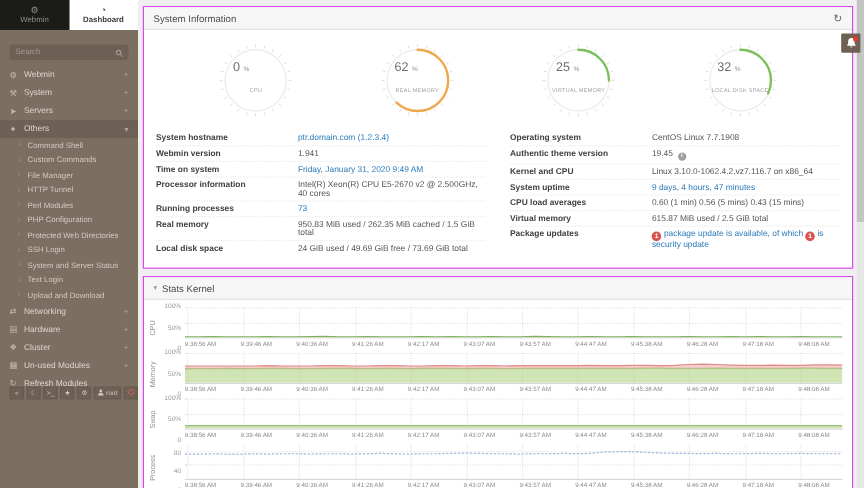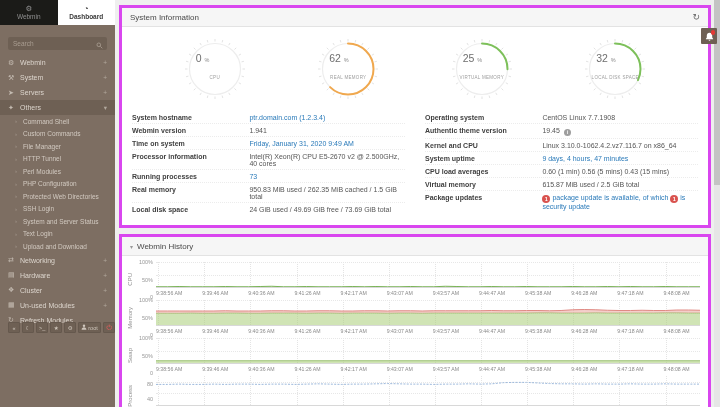--- a/index.html
+++ b/index.html
@@ -26,21 +26,21 @@
   .s-item{display:flex;align-items:center;height:12.5px;padding:0 8px 0 15px;font-size:6.5px;color:#d2cac1;cursor:pointer}
   .s-item .sb{width:8px;font-size:6px;color:#a89d92}
   .f-bar{position:absolute;top:322px;left:8px;display:flex;gap:2px}
   .f-btn{height:11px;min-width:12px;background:#6e6054;border:1px solid #65584d;border-radius:1px;display:flex;align-items:center;justify-content:center;font-size:5.5px;color:#cfc6bc;gap:1px;padding:0 2px;cursor:pointer}
   .f-btn.logout{color:#e25d5d}
 
   
   .main{position:absolute;left:115px;top:0;width:605px;height:407px;background:#efefef;padding:5px 9px 0 4px}
   .scrollbar{position:absolute;right:0;top:0;width:6px;height:407px;background:#e6e6e6;z-index:4}
   .scrollbar .thumb{position:absolute;top:0;left:0;width:6px;height:185px;background:#c4c4c4;cursor:pointer}
-  .panel{background:#fff;border:3px solid #d946ef}
+  .panel{background:#fff;border:1px solid #d946ef}
   .p-header{height:19px;display:flex;align-items:center;padding:0 8px;background:#f6f6f6;border-bottom:1px solid #e3e3e3;font-size:8px;color:#4a4a4a}
   .p-header .ref{margin-left:auto;color:#666;font-size:9px;cursor:pointer;line-height:9px}
   .p-header .chev{color:#999;font-size:6px;margin-right:4px}
   .bell-tab{position:absolute;right:3px;top:28px;width:16px;height:16px;background:#6e6054;border-radius:1px;display:flex;align-items:center;justify-content:center;cursor:pointer;z-index:5}
   .bell-tab .dot{position:absolute;top:2px;right:2px;width:4.5px;height:4.5px;border-radius:50%;background:#e53935}
 
   
   .gauges{display:flex;justify-content:space-around;padding:10px 26px 6px}
   .gauge{position:relative;width:64px;height:64px}
   .gauge svg{position:absolute;left:1px;top:1px}
@@ -414,21 +414,21 @@
             <div class="il">Package updates</div>
             <div class="iv link"><span class="badge">1</span><span>package update is available, of which </span><span class="badge">1</span><span>is security update</span></div>
           </div>
         </div>
     </div>
   </div>
 
   <div class="panel" style="margin-top:6px">
     <div class="p-header">
       <span class="chev">▾</span>
-      <span>Webmin History</span>
+      <span>Stats Kernel</span>
     </div>
     <div class="charts">
         <div class="chart">
           <div class="c-lab">
             <span>CPU</span>
           </div>
           <div class="c-yax">
             <span class="yt" style="top: 0%;">100%</span>
             <span class="yt" style="top: 50%;">50%</span>
             <span class="yt" style="top: 100%;">0</span>

